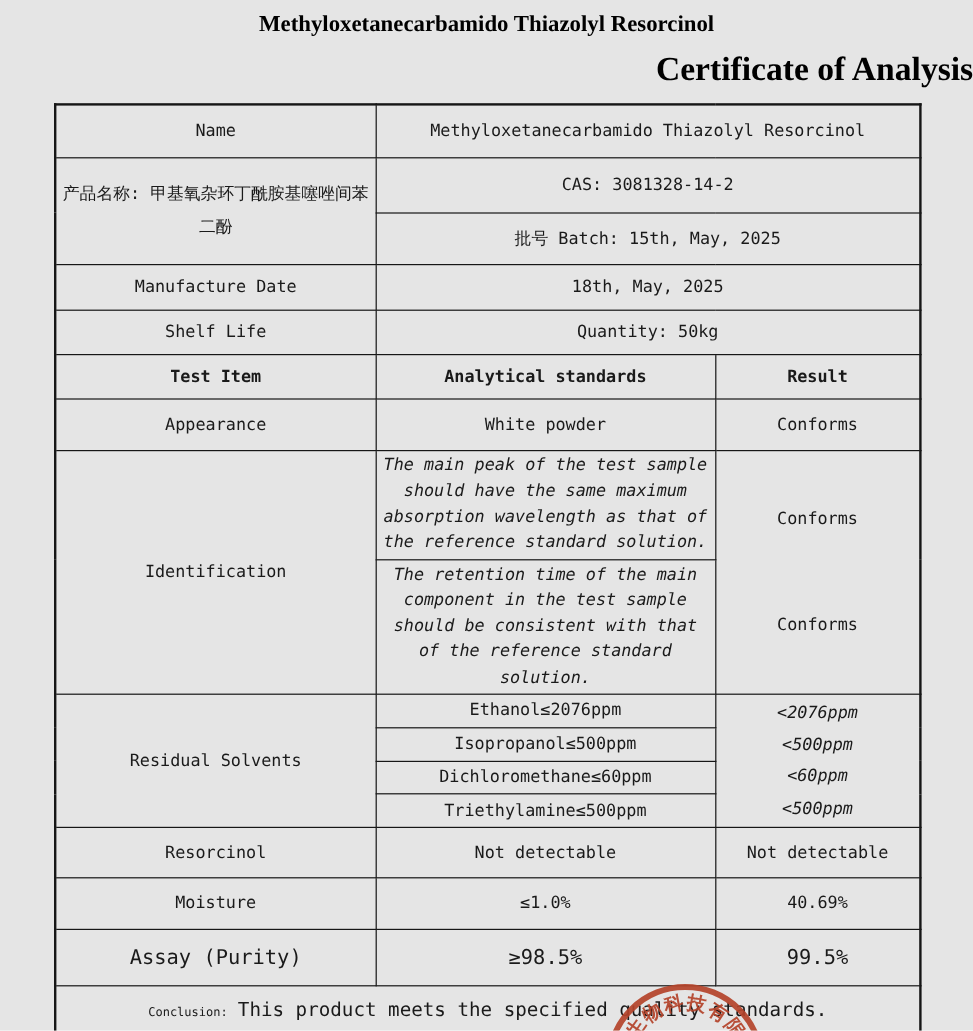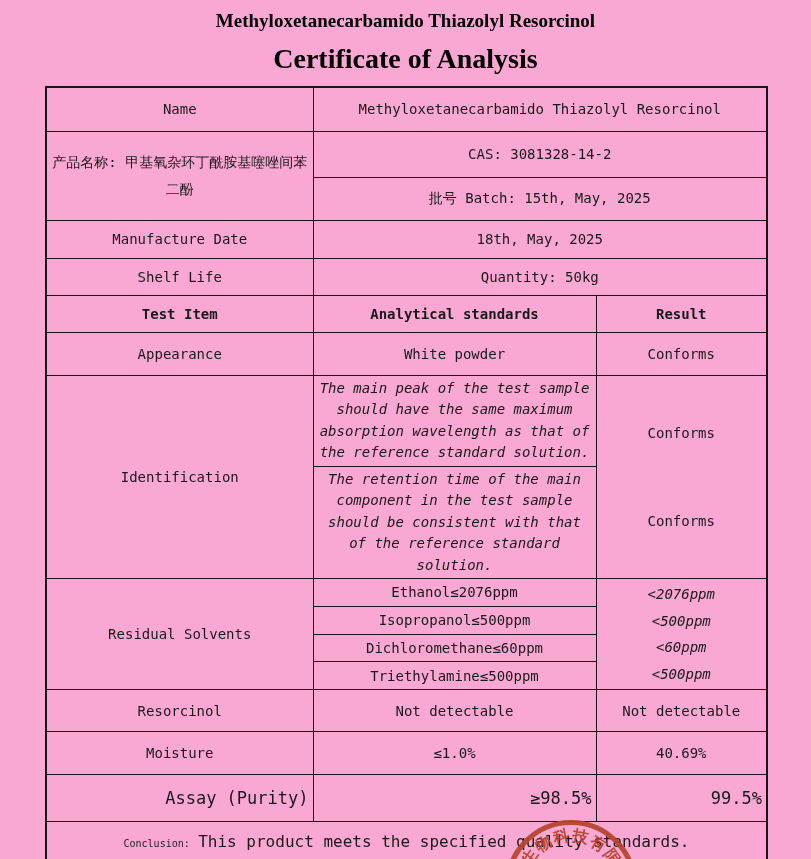--- a/index.html
+++ b/index.html
@@ -1,35 +1,35 @@
 <!DOCTYPE html>
 <html><head>
 <meta charset="utf-8">
 <style>
   html, body { margin: 0; padding: 0; background: #ffffff; }
   .page {
     position: relative;
     width: 811px;
     height: 859px;
     overflow: hidden;
-    background: #f9a8d4;
+    background: #e5e5e5;
     font-family: "DejaVu Sans Mono", monospace;
     color: #1a1a1a;
   }
   .title {
     margin: 10px 0 0 0;
     text-align: center;
     font-family: "Liberation Serif", serif;
     font-weight: bold;
     font-size: 19px;
     color: #000;
   }
   .subtitle {
     margin: 11px 0 0 0;
-    text-align: center;
+    text-align: right;
     font-family: "Liberation Serif", serif;
     font-weight: bold;
     font-size: 28px;
     color: #000;
   }
   table.coa {
     position: absolute;
     left: 45px;
     top: 86px;
     width: 721px;
@@ -54,21 +54,21 @@
   }
   td.std-long { font-size: 13.5px; line-height: 21.5px; padding: 2px 2px; font-style: italic; }
   td.stack { padding: 0; }
   .stack-wrap { display: flex; flex-direction: column; width: 100%; }
   .stack-wrap.h-ident { height: 176px; }
   .stack-wrap.h-resid { height: 106px; font-style: italic; }
   .stack-wrap > div {
     flex: 1; display: flex; align-items: center; justify-content: center;
     font-size: 14px;
   }
-  tr.assay-row td { font-size: 17px; text-align: right; }
+  tr.assay-row td { font-size: 17px; }
   td.concl-cell { text-align: left; padding-left: 30px; }
   .concl-label { font-size: 10px; }
   .concl-text { font-size: 16px; }
   
   .stamp { position: absolute; left: 505px; top: 820px; width: 132px; height: 132px; color: #b4432a; }
   .stamp-ring {
     position: absolute; left: 0; top: 0; width: 122px; height: 122px;
     border: 5px solid #b4432a; border-radius: 50%; opacity: 0.92;
   }
   .stamp-char {

